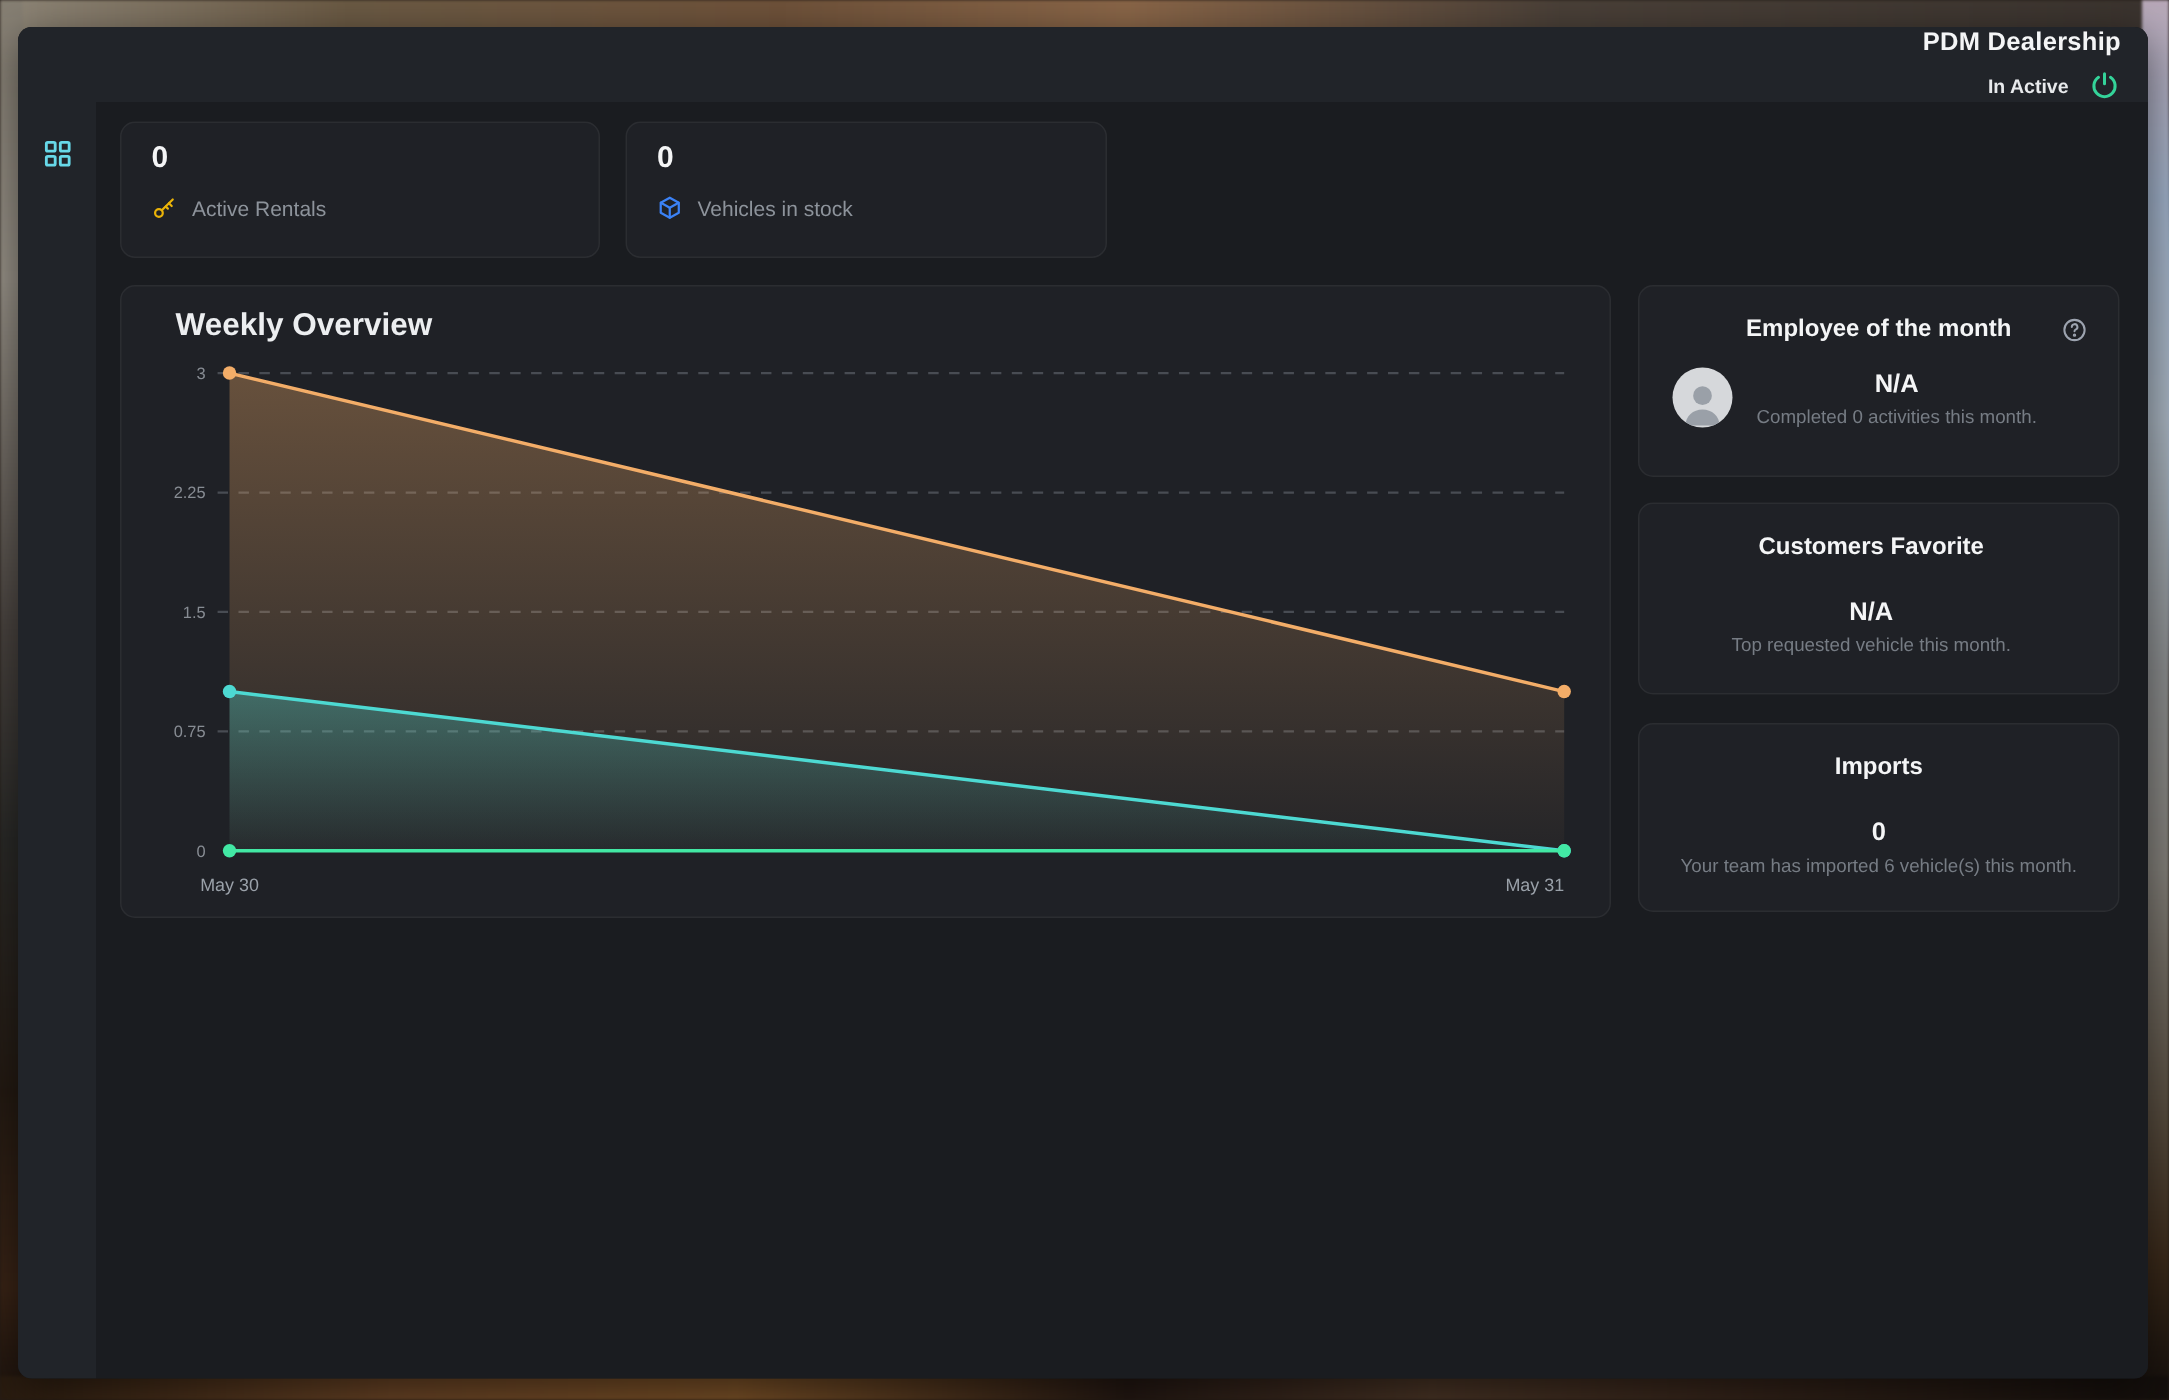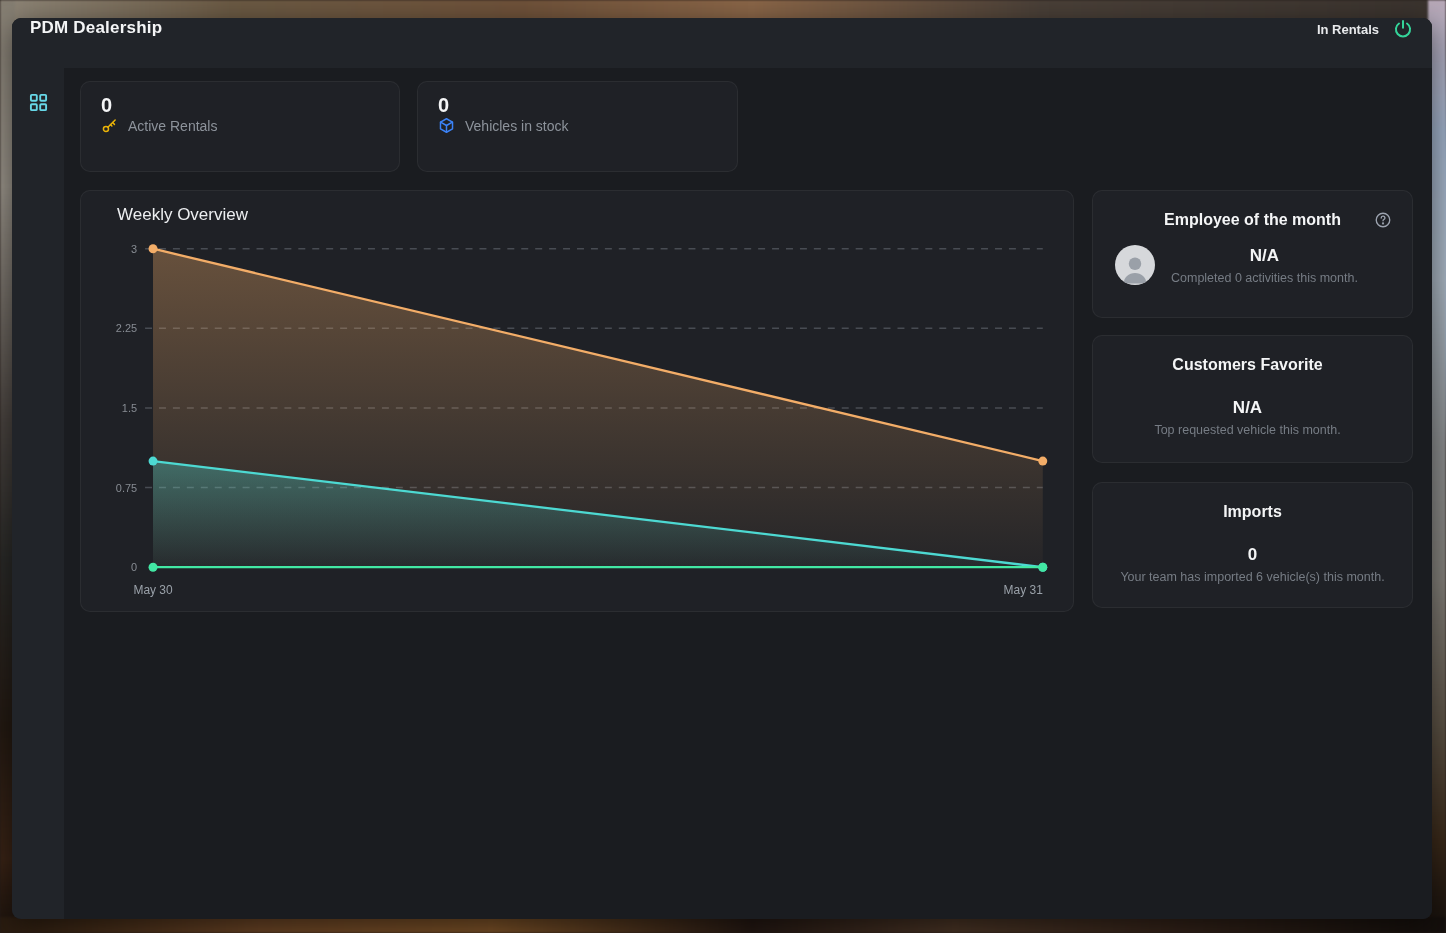--- a/index.html
+++ b/index.html
@@ -19,48 +19,48 @@
   .bd-clock { position:absolute; left:1320px; top:20px; width:470px; height:470px; border-radius:50%;
     background:radial-gradient(circle at 50% 50%, rgba(238,218,238,.95) 0%, rgba(168,198,228,.85) 42%,
       rgba(150,160,185,.55) 58%, rgba(120,110,120,.25) 66%, transparent 72%); }
 
   
   .app-window { position:absolute; left:12px; top:18px; width:1420px; height:901px;
     background:#1a1c20; border-radius:9px; overflow:hidden; z-index:2;
     box-shadow:0 8px 30px rgba(0,0,0,.55); color:#e5e7eb; }
 
   .topbar { position:absolute; left:0; top:0; width:100%; height:50px; background:#212429;
-    display:flex; align-items:flex-start; justify-content:space-between; padding:0 18px; }
+    display:flex; align-items:flex-end; justify-content:space-between; padding:0 18px;flex-direction:column; }
   .app-title { font-size:17px; font-weight:700; letter-spacing:.2px; color:#f4f5f6; }
   .topbar-right { display:flex; align-items:center; gap:13px; }
   .status-label { font-size:13px; font-weight:700; color:#e8eaec; }
   .power-btn { width:22px; height:22px; display:flex; align-items:center; justify-content:center;
     color:var(--power-green,#34d399); cursor:pointer; background:none; border:none; }
 
   .sidebar { position:absolute; left:0; top:50px; width:52px; height:851px; background:#212429; }
   .nav-item { width:52px; height:46px; display:flex; align-items:center; justify-content:center;
     color:var(--sidebar-cyan,#67d8e8); cursor:pointer; margin-top:11px; }
 
   .content { position:absolute; left:52px; top:50px; width:1368px; height:851px; background:#1a1c20; }
 
   .card { position:absolute; background:#1f2126; border:1px solid rgba(255,255,255,.055); border-radius:10px; }
 
   
   .stat-card { padding:12px 20px; }
   .stat-card.c1 { left:16px; top:13px; width:320px; height:91px; }
   .stat-card.c2 { left:353px; top:13px; width:321px; height:91px; }
   .stat-value { font-size:20px; font-weight:700; color:#f4f5f6; }
-  .stat-row { display:flex; align-items:center; gap:10px; }
+  .stat-row { display:flex; align-items:center; gap:10px; margin-top:13px; }
   .stat-label { font-size:14px; color:#8d939b; }
   .key-icon { color:var(--key-yellow,#eab308); display:flex; }
   .cube-icon { color:var(--cube-blue,#3b82f6); display:flex; }
 
   
   .chart-card { left:16px; top:122px; width:994px; height:422px; }
-  .chart-title { position:absolute; left:36px; top:14px; font-size:17px; font-weight:400; color:#eceef0; }
+  .chart-title { position:absolute; left:36px; top:14px; font-size:21px; font-weight:700; color:#eceef0; }
   .chart-svg { position:absolute; inset:0; width:100%; height:100%; }
   .chart-svg text { font-family:"Liberation Sans", sans-serif; }
 
   
   .panel { padding:20px 22px;text-align:center; }
   .employee-card { left:1028px; top:122px; width:321px; height:128px; }
   .favorite-card { left:1028px; top:267px; width:321px; height:128px;padding-left:12px; }
   .imports-card  { left:1028px; top:414px; width:321px; height:126px; }
   .panel-title { font-size:16px; font-weight:700; color:#f4f5f6; }
   .help-btn { position:absolute; right:20px; top:20px; width:18px; height:18px; color:#9ca3af;
@@ -81,21 +81,21 @@
   <div class="bd-clock"></div>
   <div class="bd-right"></div>
   <div class="bd-bottom"></div>
 </div>
 
 <div class="app-window">
 
   <div class="topbar">
     <div class="app-title">PDM Dealership</div>
     <div class="topbar-right">
-      <span class="status-label">In Rentals</span>
+      <span class="status-label">In Active</span>
       <button class="power-btn">
         <svg width="20" height="20" viewBox="0 0 24 24" fill="none" stroke="currentColor" stroke-width="2.4" stroke-linecap="round">
           <path d="M7.2 5.4a8.5 8.5 0 1 0 9.6 0"></path>
             <line x1="12" y1="2.5" x2="12" y2="10.5"></line>
         </svg>
       </button>
     </div>
   </div>
 
   <div class="sidebar">

